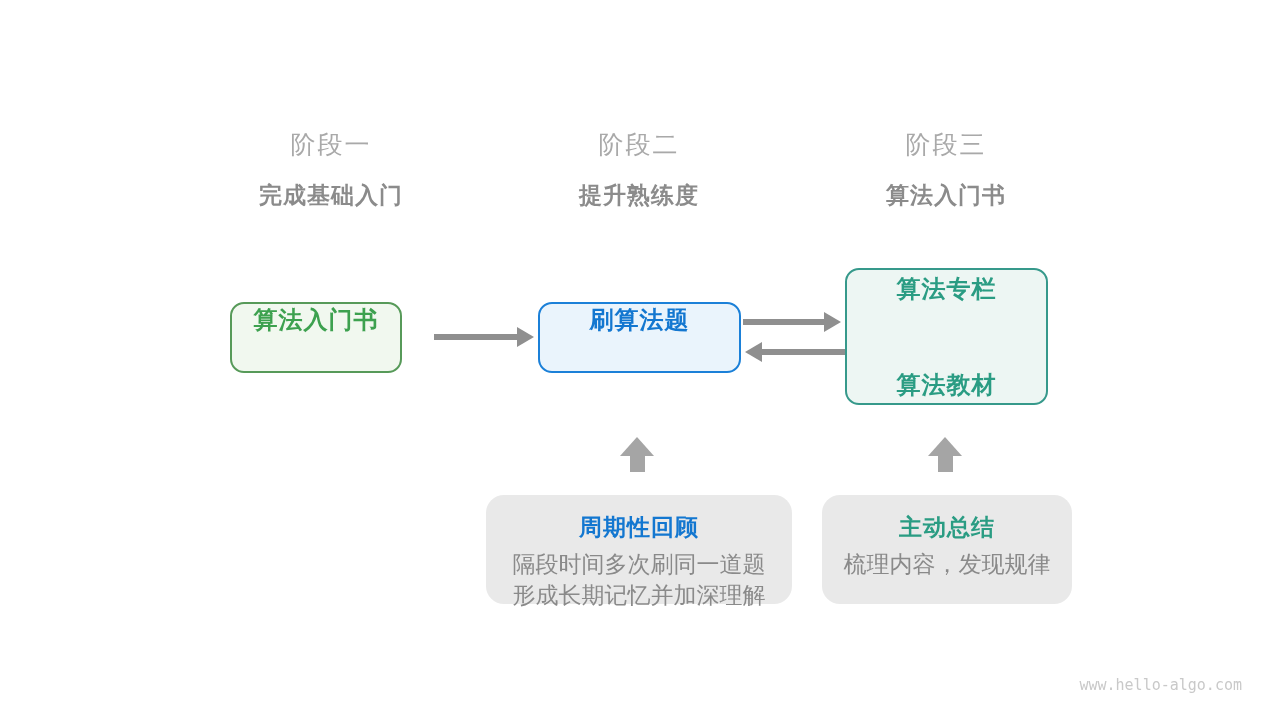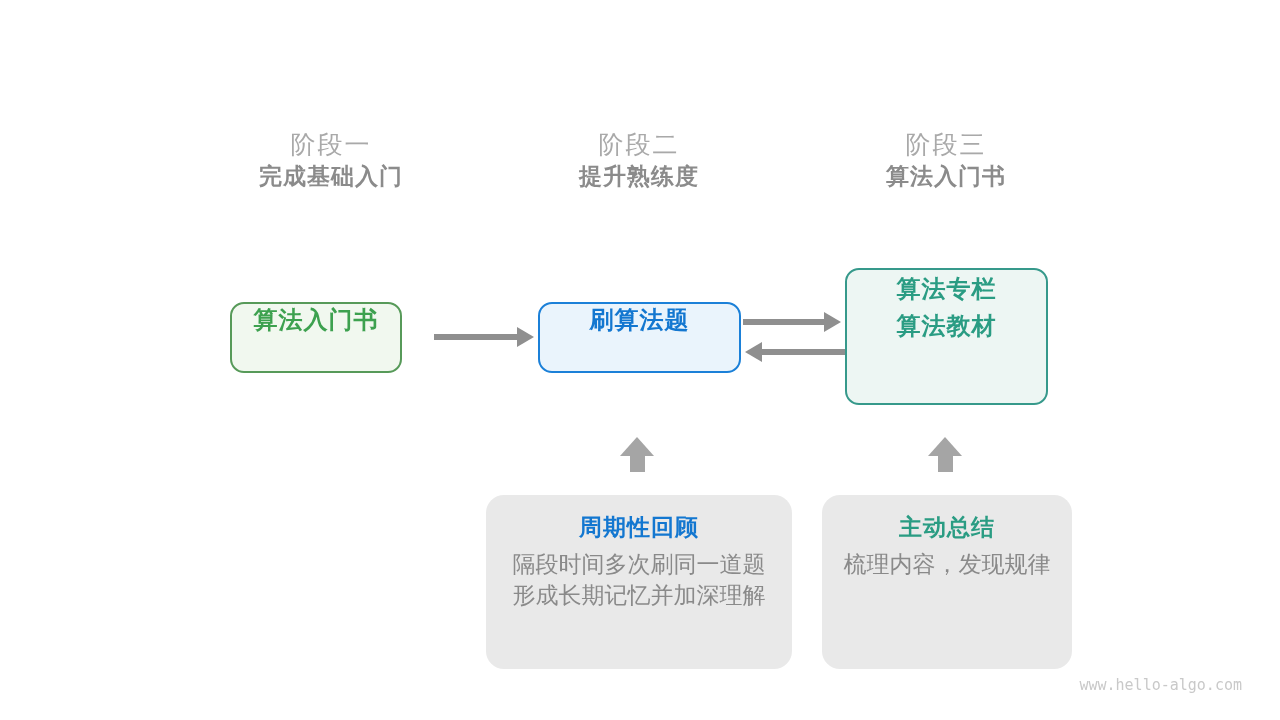--- a/index.html
+++ b/index.html
@@ -18,32 +18,33 @@
     top: 128px;
     width: 300px;
     text-align: center;
   }
   .stage-label {
     font-size: 25px;
     letter-spacing: 2px;
     color: var(--stage-label, #a9a9a9);
   }
   .stage-subtitle {
+    margin-top: 19px;
     font-size: 23px;
     font-weight: bold;
     letter-spacing: 1px;
     color: var(--stage-subtitle, #8b8b8b);
   }
   
   .node {
     position: absolute;
     display: flex;
     flex-direction: column;
     align-items: center;
-    justify-content: flex-start;
+    justify-content: space-between;
     border-radius: 14px;
     font-size: 24px;
     font-weight: bold;
     letter-spacing: 1px;
   }
   .node-green {
     left: 230px; top: 302px; width: 172px; height: 71px;
     border: 2.5px solid var(--green-border, #579a59);
     background: var(--green-bg, #f1f8ef);
     color: var(--green-text, #3da14f);
@@ -91,21 +92,21 @@
   }
   .up-arrow-stem {
     position: absolute;
     width: 15px; height: 17px;
     background: var(--block-arrow, #a5a5a5);
   }
   
   .callout {
     position: absolute;
     top: 495px;
-    height: 174px;
+    height: 109px;
     border-radius: 18px;
     background: var(--callout-bg, #e9e9e9);
     text-align: center;
     padding-top: 17px;
   }
   .callout-periodic { left: 486px; width: 306px; }
   .callout-summary  { left: 822px; width: 250px; }
   .callout-title {
     font-size: 23px;
     font-weight: bold;

